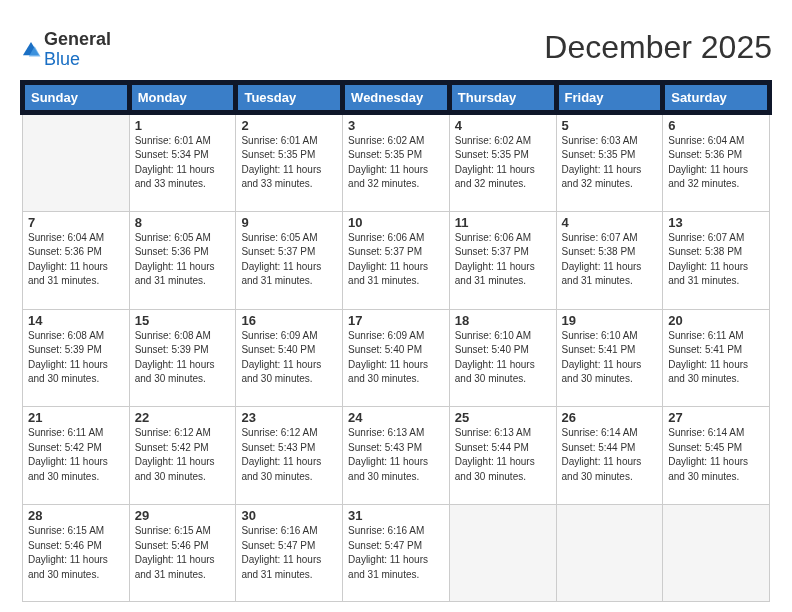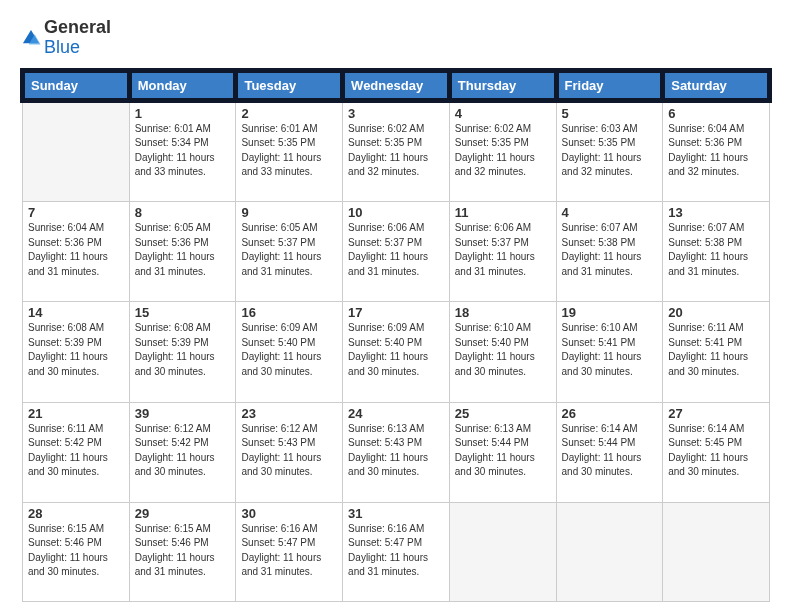--- a/index.html
+++ b/index.html
@@ -6,21 +6,21 @@
     body {
       width: 792px;
       height: 612px;
       font-family: Arial, sans-serif;
       background: #fff;
       overflow: hidden;
     }
     .page {
       width: 792px;
       height: 612px;
-      padding: 18px 20px 10px 20px;
+      padding: 30px 20px 10px 20px;
       display: flex;
       flex-direction: column;
     }
     .header {
       display: flex;
       justify-content: space-between;
       align-items: flex-start;
       margin-bottom: 10px;
     }
     .logo {
@@ -112,20 +112,21 @@
       <svg class="logo-icon" viewBox="0 0 30 30">
         <polygon points="15,4 26,22 4,22" fill="#1a6fc4"></polygon>
         <polygon points="20,10 28,24 12,24" fill="#4a9fe8" opacity="0.7"></polygon>
       </svg>
       <div class="logo-text">
         <span class="logo-general">General</span>
         <span class="logo-blue">Blue</span>
       </div>
     </div>
     <div class="title-block">
+      <div class="month-title">December 2025</div>
     </div>
   </div>
 
   <table class="calendar">
     <thead>
       <tr>
       <th>Sunday</th>
           <th>Monday</th>
           <th>Tuesday</th>
           <th>Wednesday</th>
@@ -221,21 +222,21 @@
           <span class="day-number">20</span>
           <span class="cell-text">Sunrise: 6:11 AM<br>Sunset: 5:41 PM<br>Daylight: 11 hours and 30 minutes.</span>
         </td>
         </tr>
         <tr>
           <td>
           <span class="day-number">21</span>
           <span class="cell-text">Sunrise: 6:11 AM<br>Sunset: 5:42 PM<br>Daylight: 11 hours and 30 minutes.</span>
         </td>
           <td>
-          <span class="day-number">39</span>
+          <span class="day-number">22</span>
           <span class="cell-text">Sunrise: 6:12 AM<br>Sunset: 5:42 PM<br>Daylight: 11 hours and 30 minutes.</span>
         </td>
           <td>
           <span class="day-number">23</span>
           <span class="cell-text">Sunrise: 6:12 AM<br>Sunset: 5:43 PM<br>Daylight: 11 hours and 30 minutes.</span>
         </td>
           <td>
           <span class="day-number">24</span>
           <span class="cell-text">Sunrise: 6:13 AM<br>Sunset: 5:43 PM<br>Daylight: 11 hours and 30 minutes.</span>
         </td>

